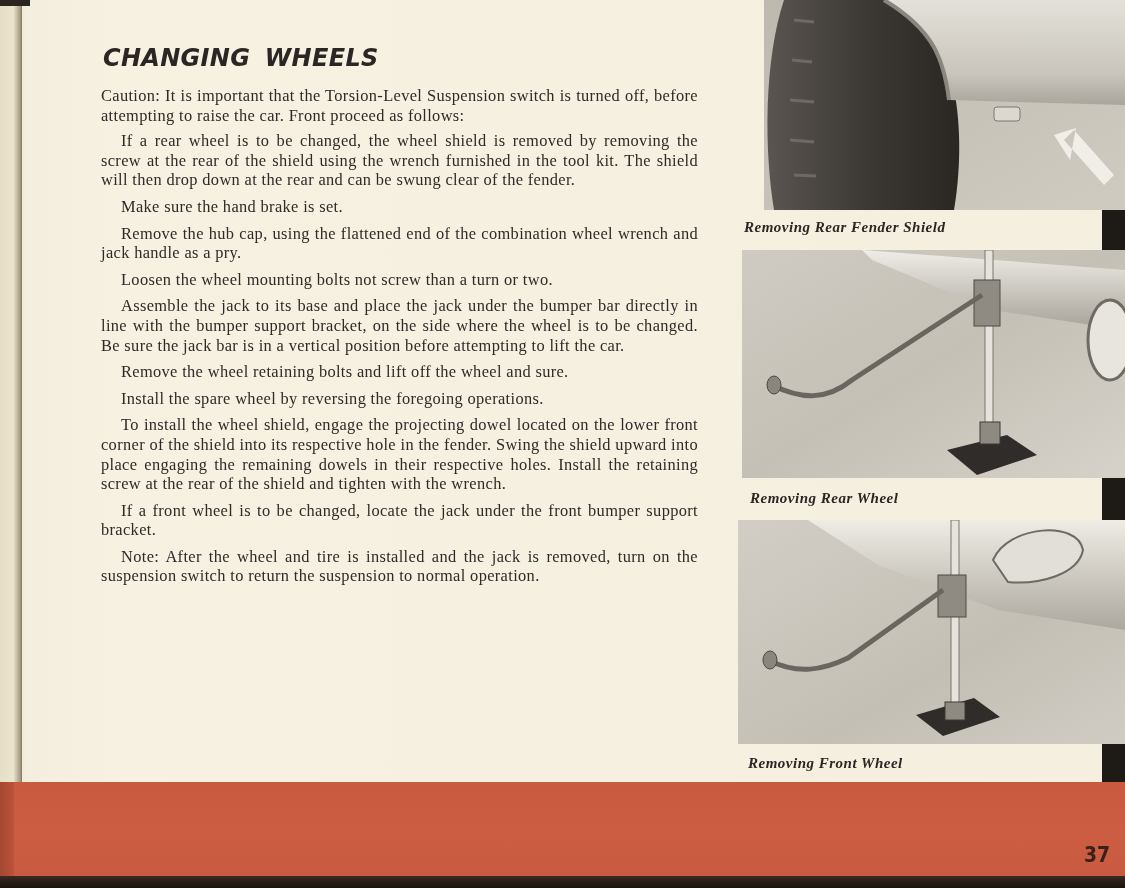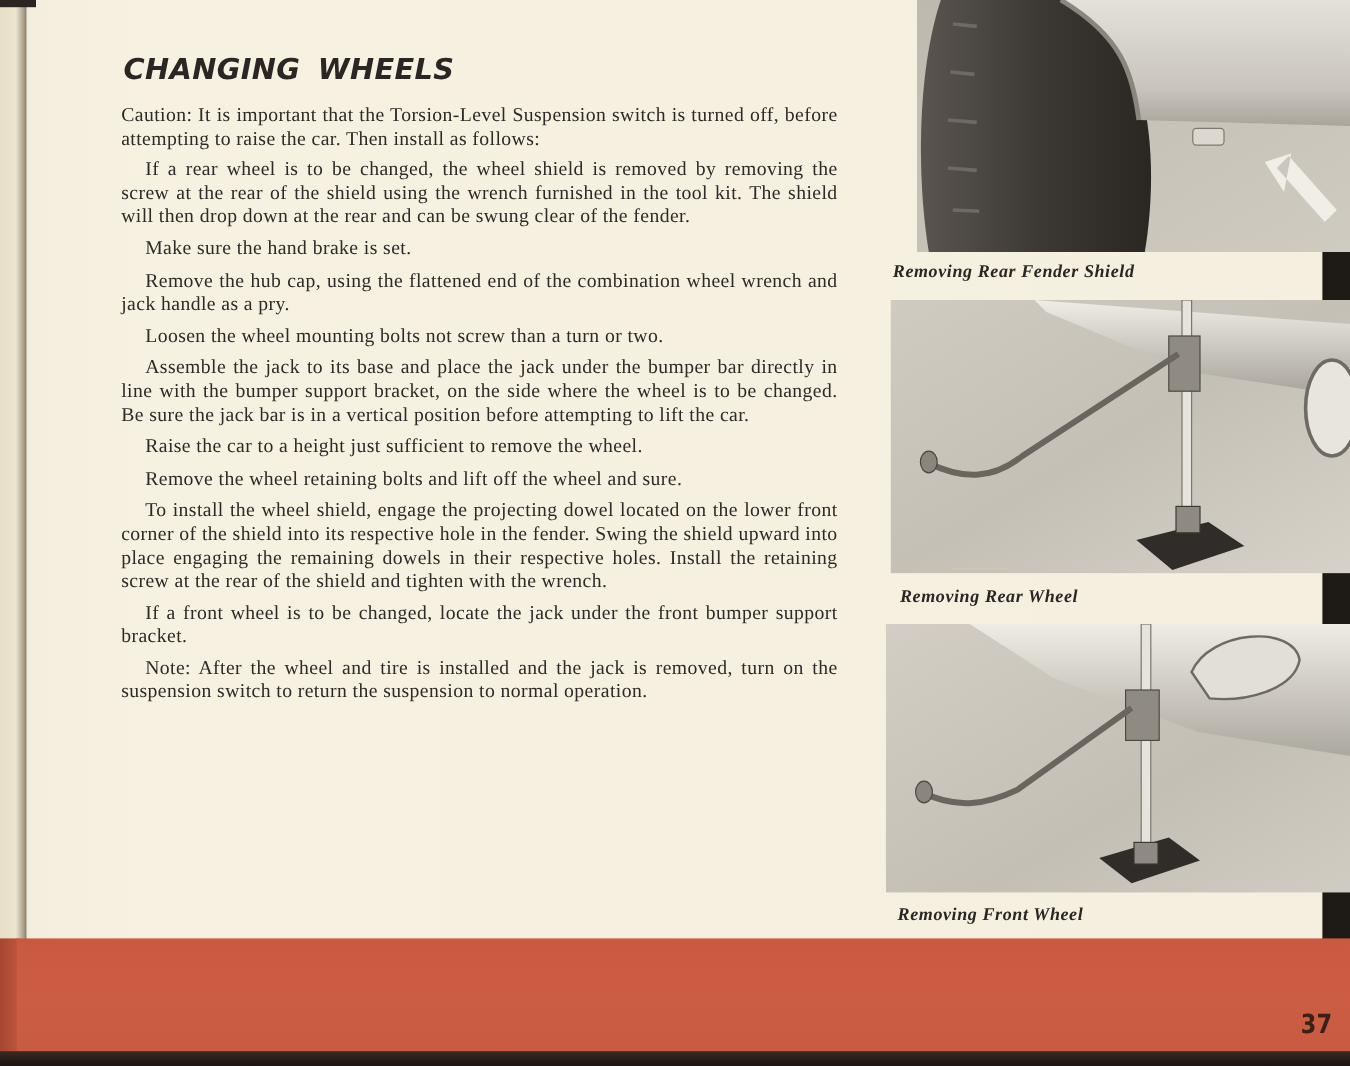--- a/index.html
+++ b/index.html
@@ -64,28 +64,28 @@
 </head>
 <body>
 
 <div class="page">
   <div class="prev-edge"></div>
   <div class="top-dark"></div>
 
   <h1 class="title">CHANGING WHEELS</h1>
 
   <div class="body-text">
-    <p class="noindent">Caution: It is important that the Torsion-Level Suspension switch is turned off, before attempting to raise the car. Then install as follows:</p>
+    <p class="noindent">Caution: It is important that the Torsion-Level Suspension switch is turned off, before attempting to raise the car. Front proceed as follows:</p>
     <p>If a rear wheel is to be changed, the wheel shield is removed by removing the screw at the rear of the shield using the wrench furnished in the tool kit. The shield will then drop down at the rear and can be swung clear of the fender.</p>
     <p>Make sure the hand brake is set.</p>
     <p>Remove the hub cap, using the flattened end of the combination wheel wrench and jack handle as a pry.</p>
     <p>Loosen the wheel mounting bolts not screw than a turn or two.</p>
     <p>Assemble the jack to its base and place the jack under the bumper bar directly in line with the bumper support bracket, on the side where the wheel is to be changed. Be sure the jack bar is in a vertical position before attempting to lift the car.</p>
-    <p>Raise the car to a height just sufficient to remove the wheel.</p>
     <p>Remove the wheel retaining bolts and lift off the wheel and sure.</p>
+    <p>Install the spare wheel by reversing the foregoing operations.</p>
     <p>To install the wheel shield, engage the projecting dowel located on the lower front corner of the shield into its respective hole in the fender. Swing the shield upward into place engaging the remaining dowels in their respective holes. Install the retaining screw at the rear of the shield and tighten with the wrench.</p>
     <p>If a front wheel is to be changed, locate the jack under the front bumper support bracket.</p>
     <p>Note: After the wheel and tire is installed and the jack is removed, turn on the suspension switch to return the suspension to normal operation.</p>
   </div>
 
   <div class="figure" style="left:764px; top:0; width:361px; height:210px;">
     <svg width="361" height="210" viewBox="0 0 361 210">
       <defs>
         <linearGradient id="bg1" x1="0" y1="0" x2="1" y2="1">
           <stop offset="0" stop-color="#bdb9af"></stop>

